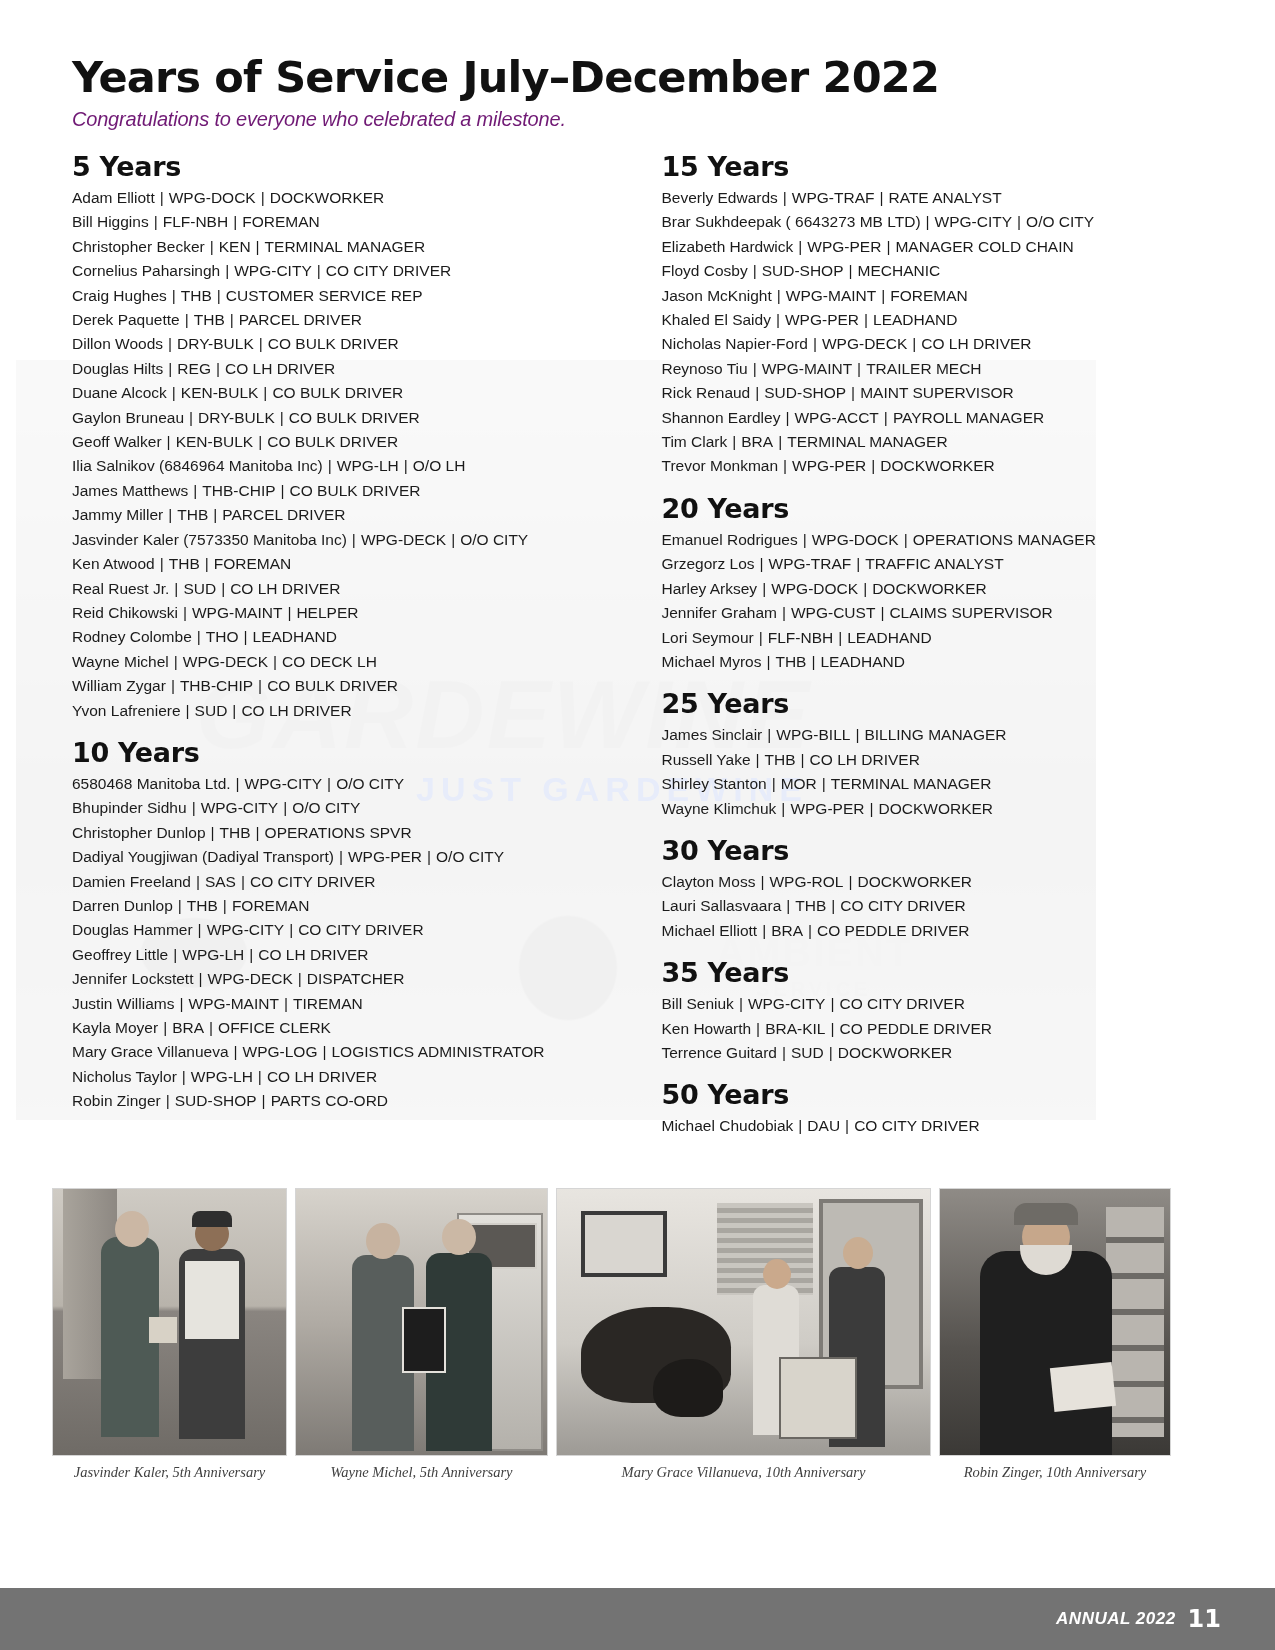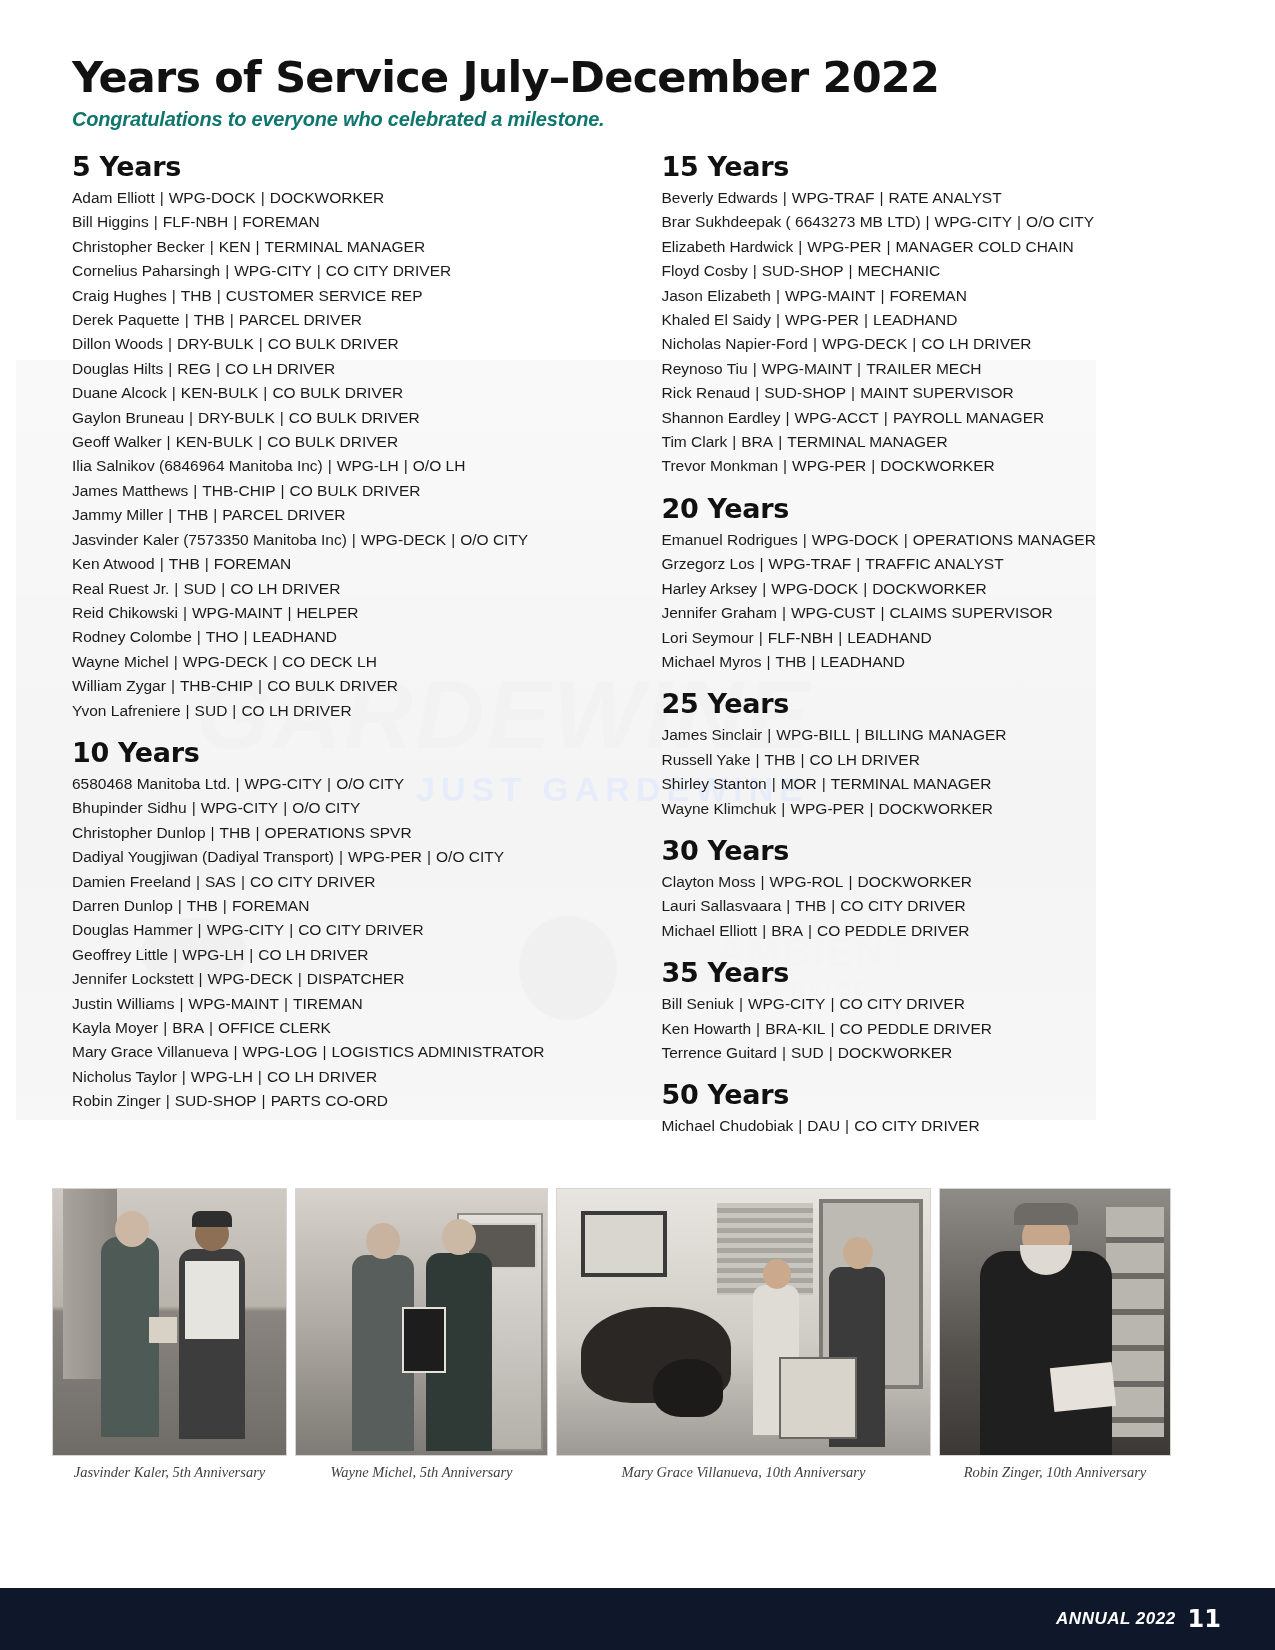--- a/index.html
+++ b/index.html
@@ -76,22 +76,22 @@
     font-size: 43px;
     font-weight: 800;
     letter-spacing: -0.8px;
     color: #111;
     margin: 0 0 6px 0;
     font-family: "DejaVu Sans", sans-serif;
   }
   .subtitle {
     font-size: 20px;
     font-style: italic;
-    font-weight: bold;
-    color: #0f766e;
+    font-weight: normal;
+    color: #701a75;
     margin: 0;
     letter-spacing: -0.2px;
   }
 
   .columns {
     position: relative;
     margin-top: 20px;
     padding: 0 60px 0 72px;
     display: flex;
     gap: 36px;
@@ -285,21 +285,21 @@
           <div class="entry"><span>Robin Zinger</span><span class="sep">|</span><span>SUD-SHOP</span><span class="sep">|</span><span>PARTS CO-ORD</span></div>
         </div>
       </div>
     <div class="col" id="col-right">
         <div class="group">
           <div class="group-title">15 Years</div>
           <div class="entry"><span>Beverly Edwards</span><span class="sep">|</span><span>WPG-TRAF</span><span class="sep">|</span><span>RATE ANALYST</span></div>
           <div class="entry"><span>Brar Sukhdeepak ( 6643273  MB LTD)</span><span class="sep">|</span><span>WPG-CITY</span><span class="sep">|</span><span>O/O CITY</span></div>
           <div class="entry"><span>Elizabeth Hardwick</span><span class="sep">|</span><span>WPG-PER</span><span class="sep">|</span><span>MANAGER COLD CHAIN</span></div>
           <div class="entry"><span>Floyd Cosby</span><span class="sep">|</span><span>SUD-SHOP</span><span class="sep">|</span><span>MECHANIC</span></div>
-          <div class="entry"><span>Jason Elizabeth</span><span class="sep">|</span><span>WPG-MAINT</span><span class="sep">|</span><span>FOREMAN</span></div>
+          <div class="entry"><span>Jason McKnight</span><span class="sep">|</span><span>WPG-MAINT</span><span class="sep">|</span><span>FOREMAN</span></div>
           <div class="entry"><span>Khaled El Saidy</span><span class="sep">|</span><span>WPG-PER</span><span class="sep">|</span><span>LEADHAND</span></div>
           <div class="entry"><span>Nicholas Napier-Ford</span><span class="sep">|</span><span>WPG-DECK</span><span class="sep">|</span><span>CO LH DRIVER</span></div>
           <div class="entry"><span>Reynoso Tiu</span><span class="sep">|</span><span>WPG-MAINT</span><span class="sep">|</span><span>TRAILER MECH</span></div>
           <div class="entry"><span>Rick Renaud</span><span class="sep">|</span><span>SUD-SHOP</span><span class="sep">|</span><span>MAINT SUPERVISOR</span></div>
           <div class="entry"><span>Shannon Eardley</span><span class="sep">|</span><span>WPG-ACCT</span><span class="sep">|</span><span>PAYROLL MANAGER</span></div>
           <div class="entry"><span>Tim Clark</span><span class="sep">|</span><span>BRA</span><span class="sep">|</span><span>TERMINAL MANAGER</span></div>
           <div class="entry"><span>Trevor Monkman</span><span class="sep">|</span><span>WPG-PER</span><span class="sep">|</span><span>DOCKWORKER</span></div>
         </div>
         <div class="group">
           <div class="group-title">20 Years</div>
@@ -391,18 +391,18 @@
             <div class="head"></div>
             <div class="cap"></div>
             <div class="beard"></div>
             <div class="box"></div>
           </div>
         </div>
         <div class="caption">Robin Zinger, 10th Anniversary</div>
       </div>
     </div>
 
-  <div class="footer-bar" style="background: #0f172a;">
+  <div class="footer-bar" style="background: #737373;">
     <span class="footer-label">ANNUAL 2022</span>
     <span class="footer-page">11</span>
   </div>
 
 </div>
 
 </body></html>

